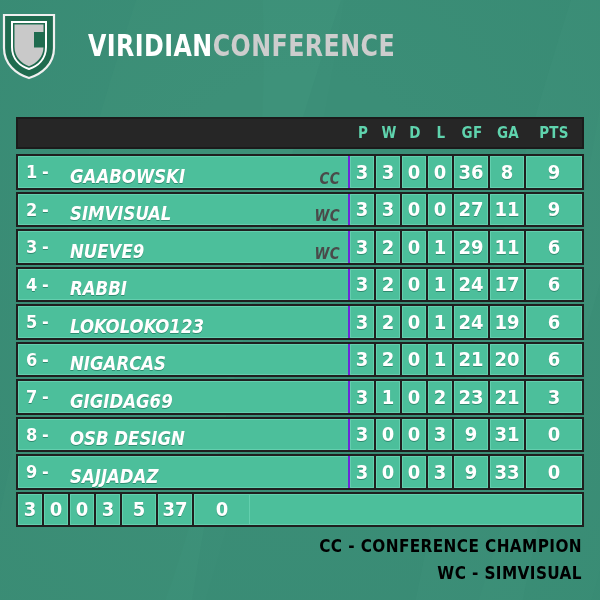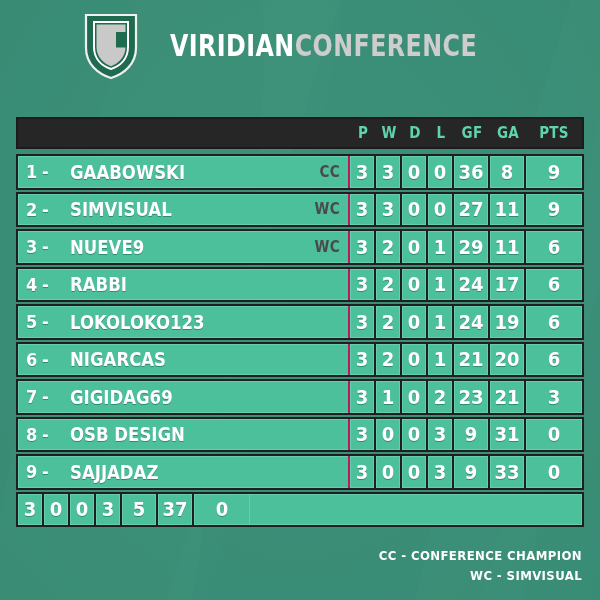--- a/index.html
+++ b/index.html
@@ -15,21 +15,21 @@
   
   .band{position:absolute;border-radius:50%;pointer-events:none;}
   .b1{width:520px;height:1400px;left:-300px;top:-320px;background:#38897250;transform:rotate(14deg);}
   .b2{width:230px;height:1500px;left:40px;top:-400px;background:#42997f45;transform:rotate(14deg);}
   .b3{width:300px;height:1500px;left:250px;top:-420px;background:#38897240;transform:rotate(14deg);}
   .b4{width:180px;height:1500px;left:470px;top:-380px;background:#43997f40;transform:rotate(14deg);}
   .b5{width:260px;height:1500px;left:560px;top:-300px;background:#38897238;transform:rotate(14deg);}
   .vig{position:absolute;inset:0;background:radial-gradient(ellipse at 50% 42%,#4a9c8400 35%,#2f7d6733 100%);}
 
   
-  #header{position:absolute;left:0;top:0;width:600px;height:92px;display:flex;align-items:center;justify-content:center;gap:30px;}
+  #header{position:absolute;left:0;top:0;width:600px;height:92px;display:flex;align-items:center;justify-content:flex-start;gap:30px;}
   #logo{width:58px;height:68px;position:relative;flex:0 0 auto;}
   #title{font-size:30px;font-weight:bold;letter-spacing:.5px;line-height:1;white-space:nowrap;
     font-family:"DejaVu Sans Condensed","Liberation Sans",sans-serif;transform:scaleX(.88);transform-origin:left center;}
   #title .t1{color:#ffffff;}
   #title .t2{color:#cdcdcd;}
 
   
   #table{position:absolute;left:16px;top:117px;width:568px;}
   .hdr{
     height:32px;background:#262626;border:2px solid #1b1b1b;
@@ -44,22 +44,22 @@
     background:#4cbf9b;border:2px solid #1f1f1f;box-sizing:border-box;
     box-shadow:inset 0 0 0 1px #63cfae;
   }
   .row .rank{
     width:48px;flex:0 0 48px;display:flex;align-items:center;justify-content:flex-start;
     padding-left:8px;box-sizing:border-box;color:#ffffff;font-weight:bold;font-size:18px;
     font-family:"DejaVu Sans Condensed","Liberation Sans",sans-serif;letter-spacing:-.5px;
     text-shadow:0 1px 0 #2f8c70;
   }
   .row .name{
-    flex:1 1 auto;display:flex;align-items:center;justify-content:space-between;
-    padding:0 8px 0 4px;box-sizing:border-box;border-right:2px solid #be185d;min-width:0;
+    flex:1 1 auto;display:flex;align-items:flex-end;justify-content:space-between;
+    padding:0 8px 0 4px;box-sizing:border-box;border-right:2px solid #6d28d9;min-width:0;font-style:italic;
   }
   .row .nm{
     color:#ffffff;font-weight:bold;font-size:20px;white-space:nowrap;
     font-family:"DejaVu Sans Condensed","Liberation Sans",sans-serif;
     transform:scaleX(.92);transform-origin:left center;letter-spacing:0px;
     text-shadow:0 1px 0 #2f8c70;
   }
   .row .tag{
     color:#4a4a4a;font-weight:bold;font-size:15px;
     font-family:"DejaVu Sans Condensed","Liberation Sans",sans-serif;letter-spacing:.3px;
@@ -78,21 +78,21 @@
   .c-w  {width:26px;flex:0 0 26px;}
   .c-d  {width:26px;flex:0 0 26px;}
   .c-l  {width:26px;flex:0 0 26px;}
   .c-gf {width:36px;flex:0 0 36px;}
   .c-ga {width:36px;flex:0 0 36px;}
   .c-pts{width:56px;flex:0 0 56px;}
 
   
   #legend{position:absolute;right:18px;bottom:14px;text-align:right;}
   #legend div{
-    color:#ffffff;font-weight:bold;font-size:13px;line-height:1.55;letter-spacing:.4px;
+    color:#000000;font-weight:bold;font-size:17px;line-height:1.55;letter-spacing:.4px;
     font-family:"DejaVu Sans Condensed","Liberation Sans",sans-serif;
   }
 </style>
 </head>
 <body>
 
 <div id="stage">
   <div class="band b1"></div>
   <div class="band b2"></div>
   <div class="band b3"></div>

